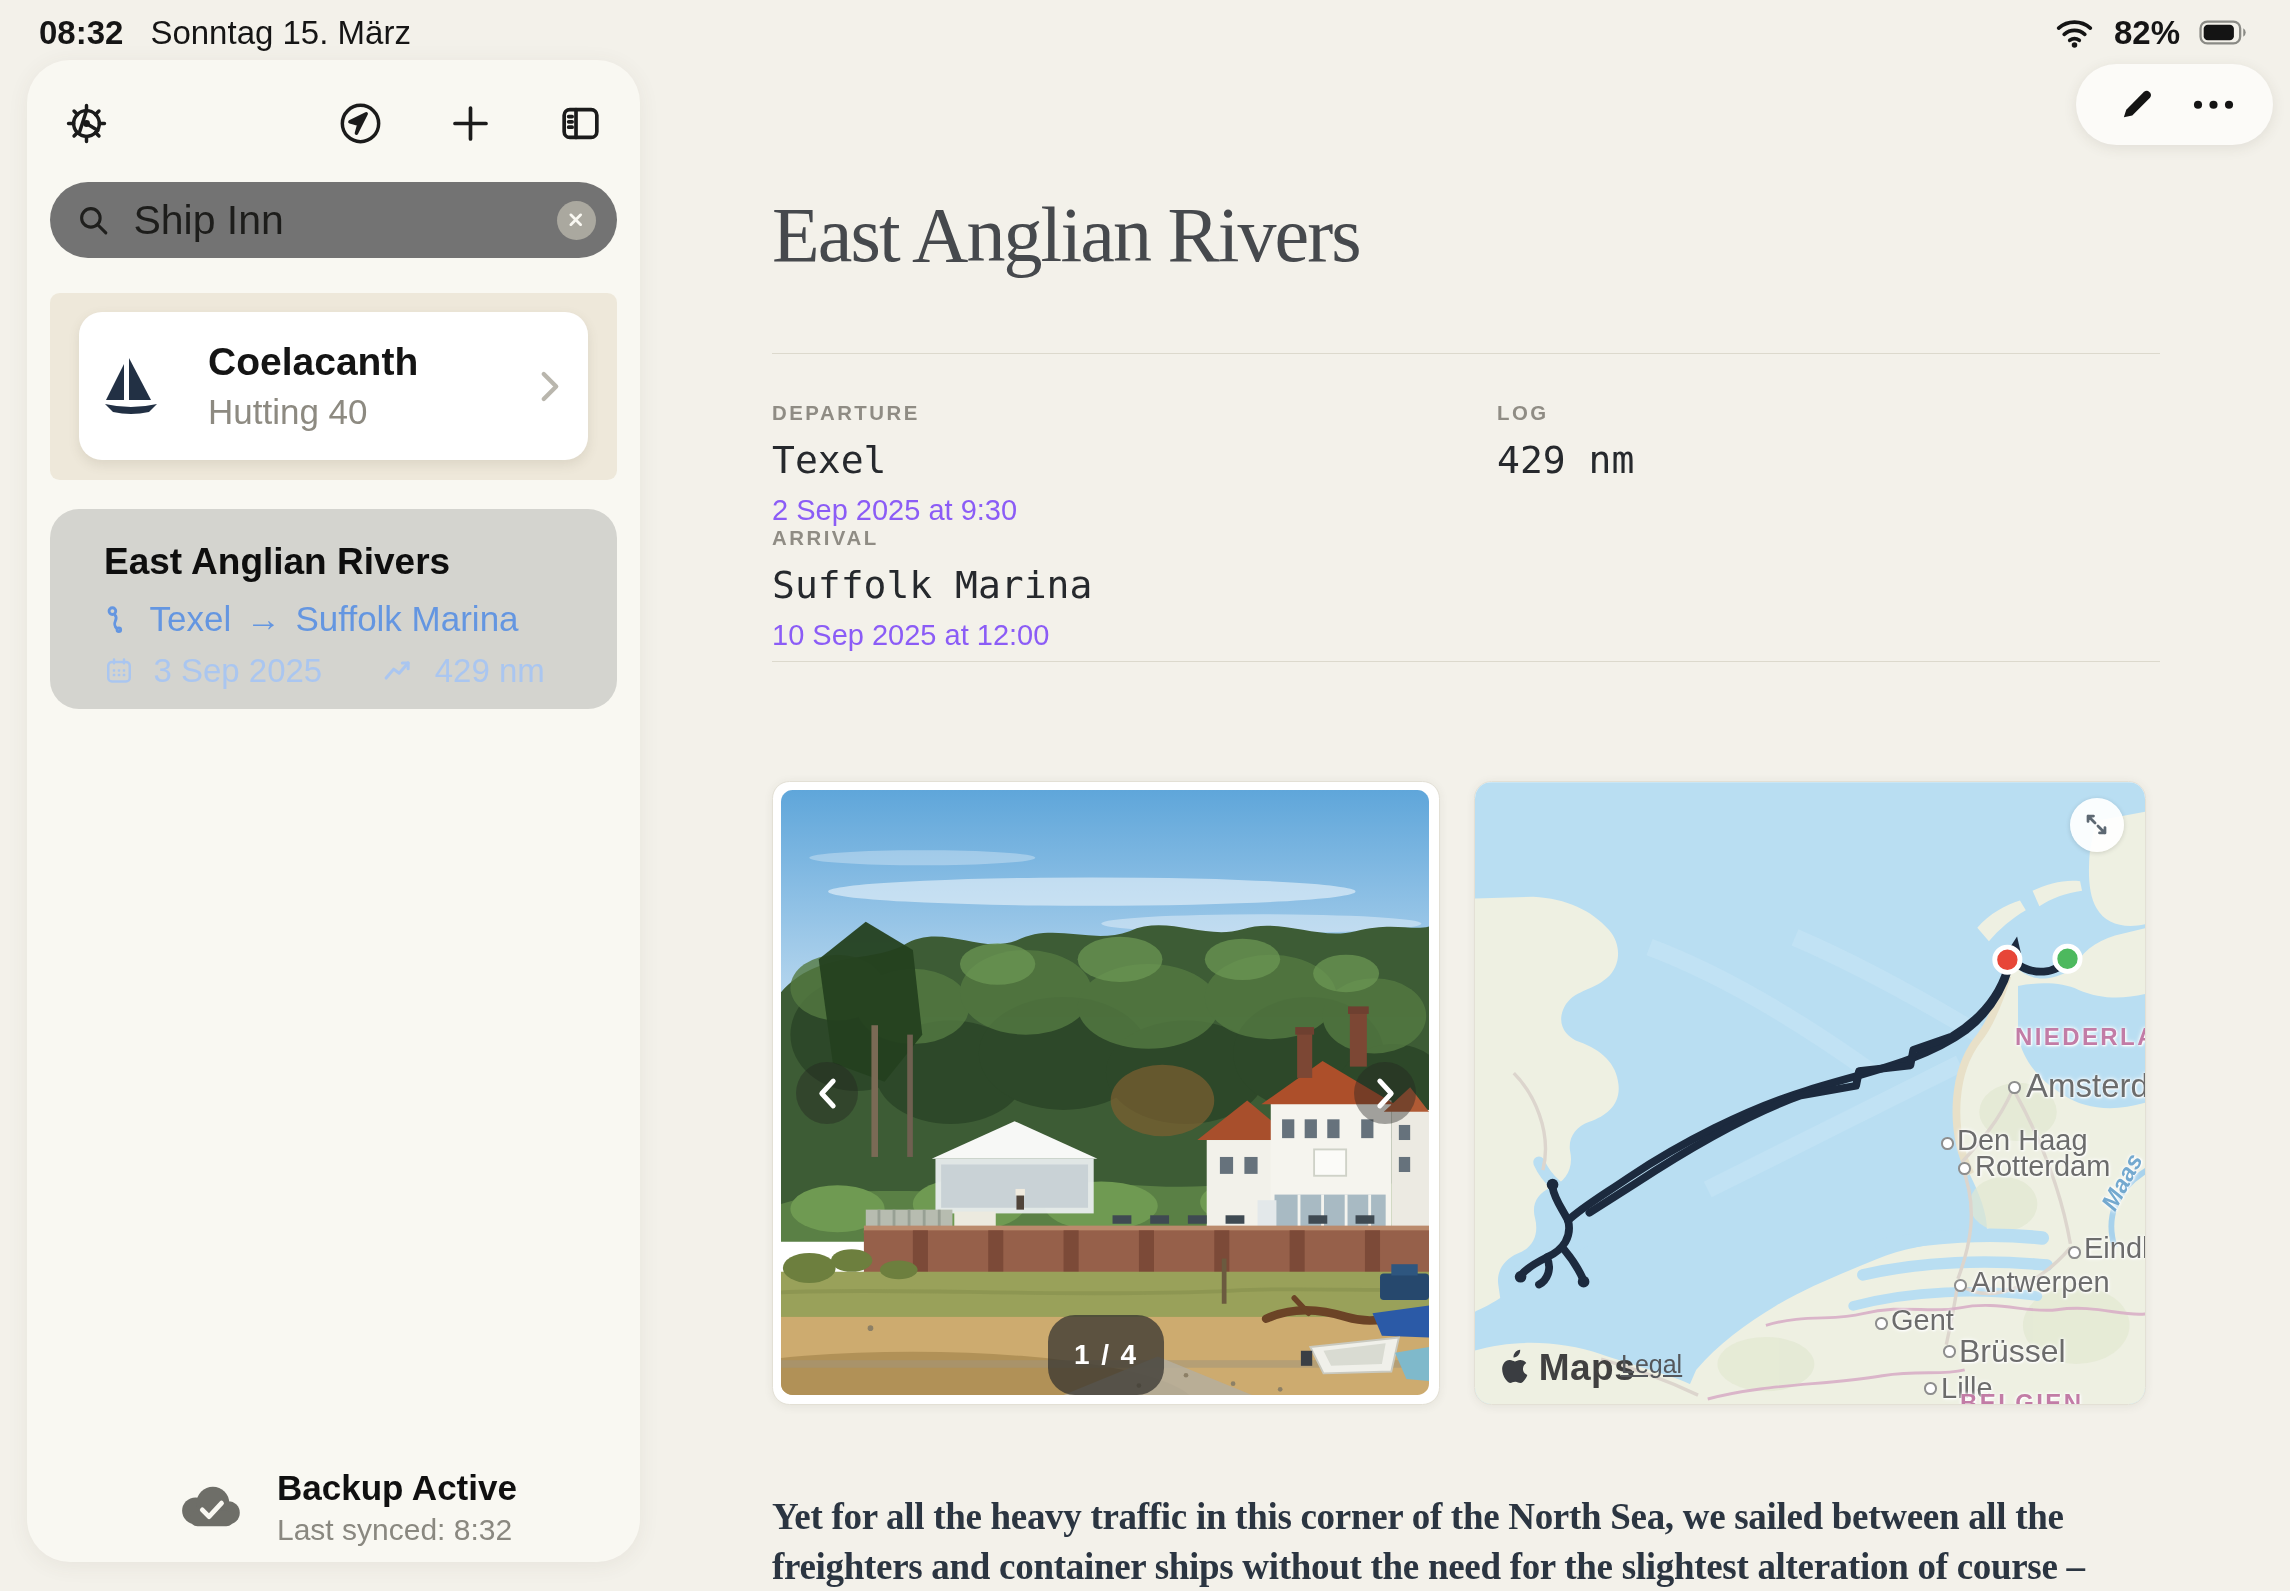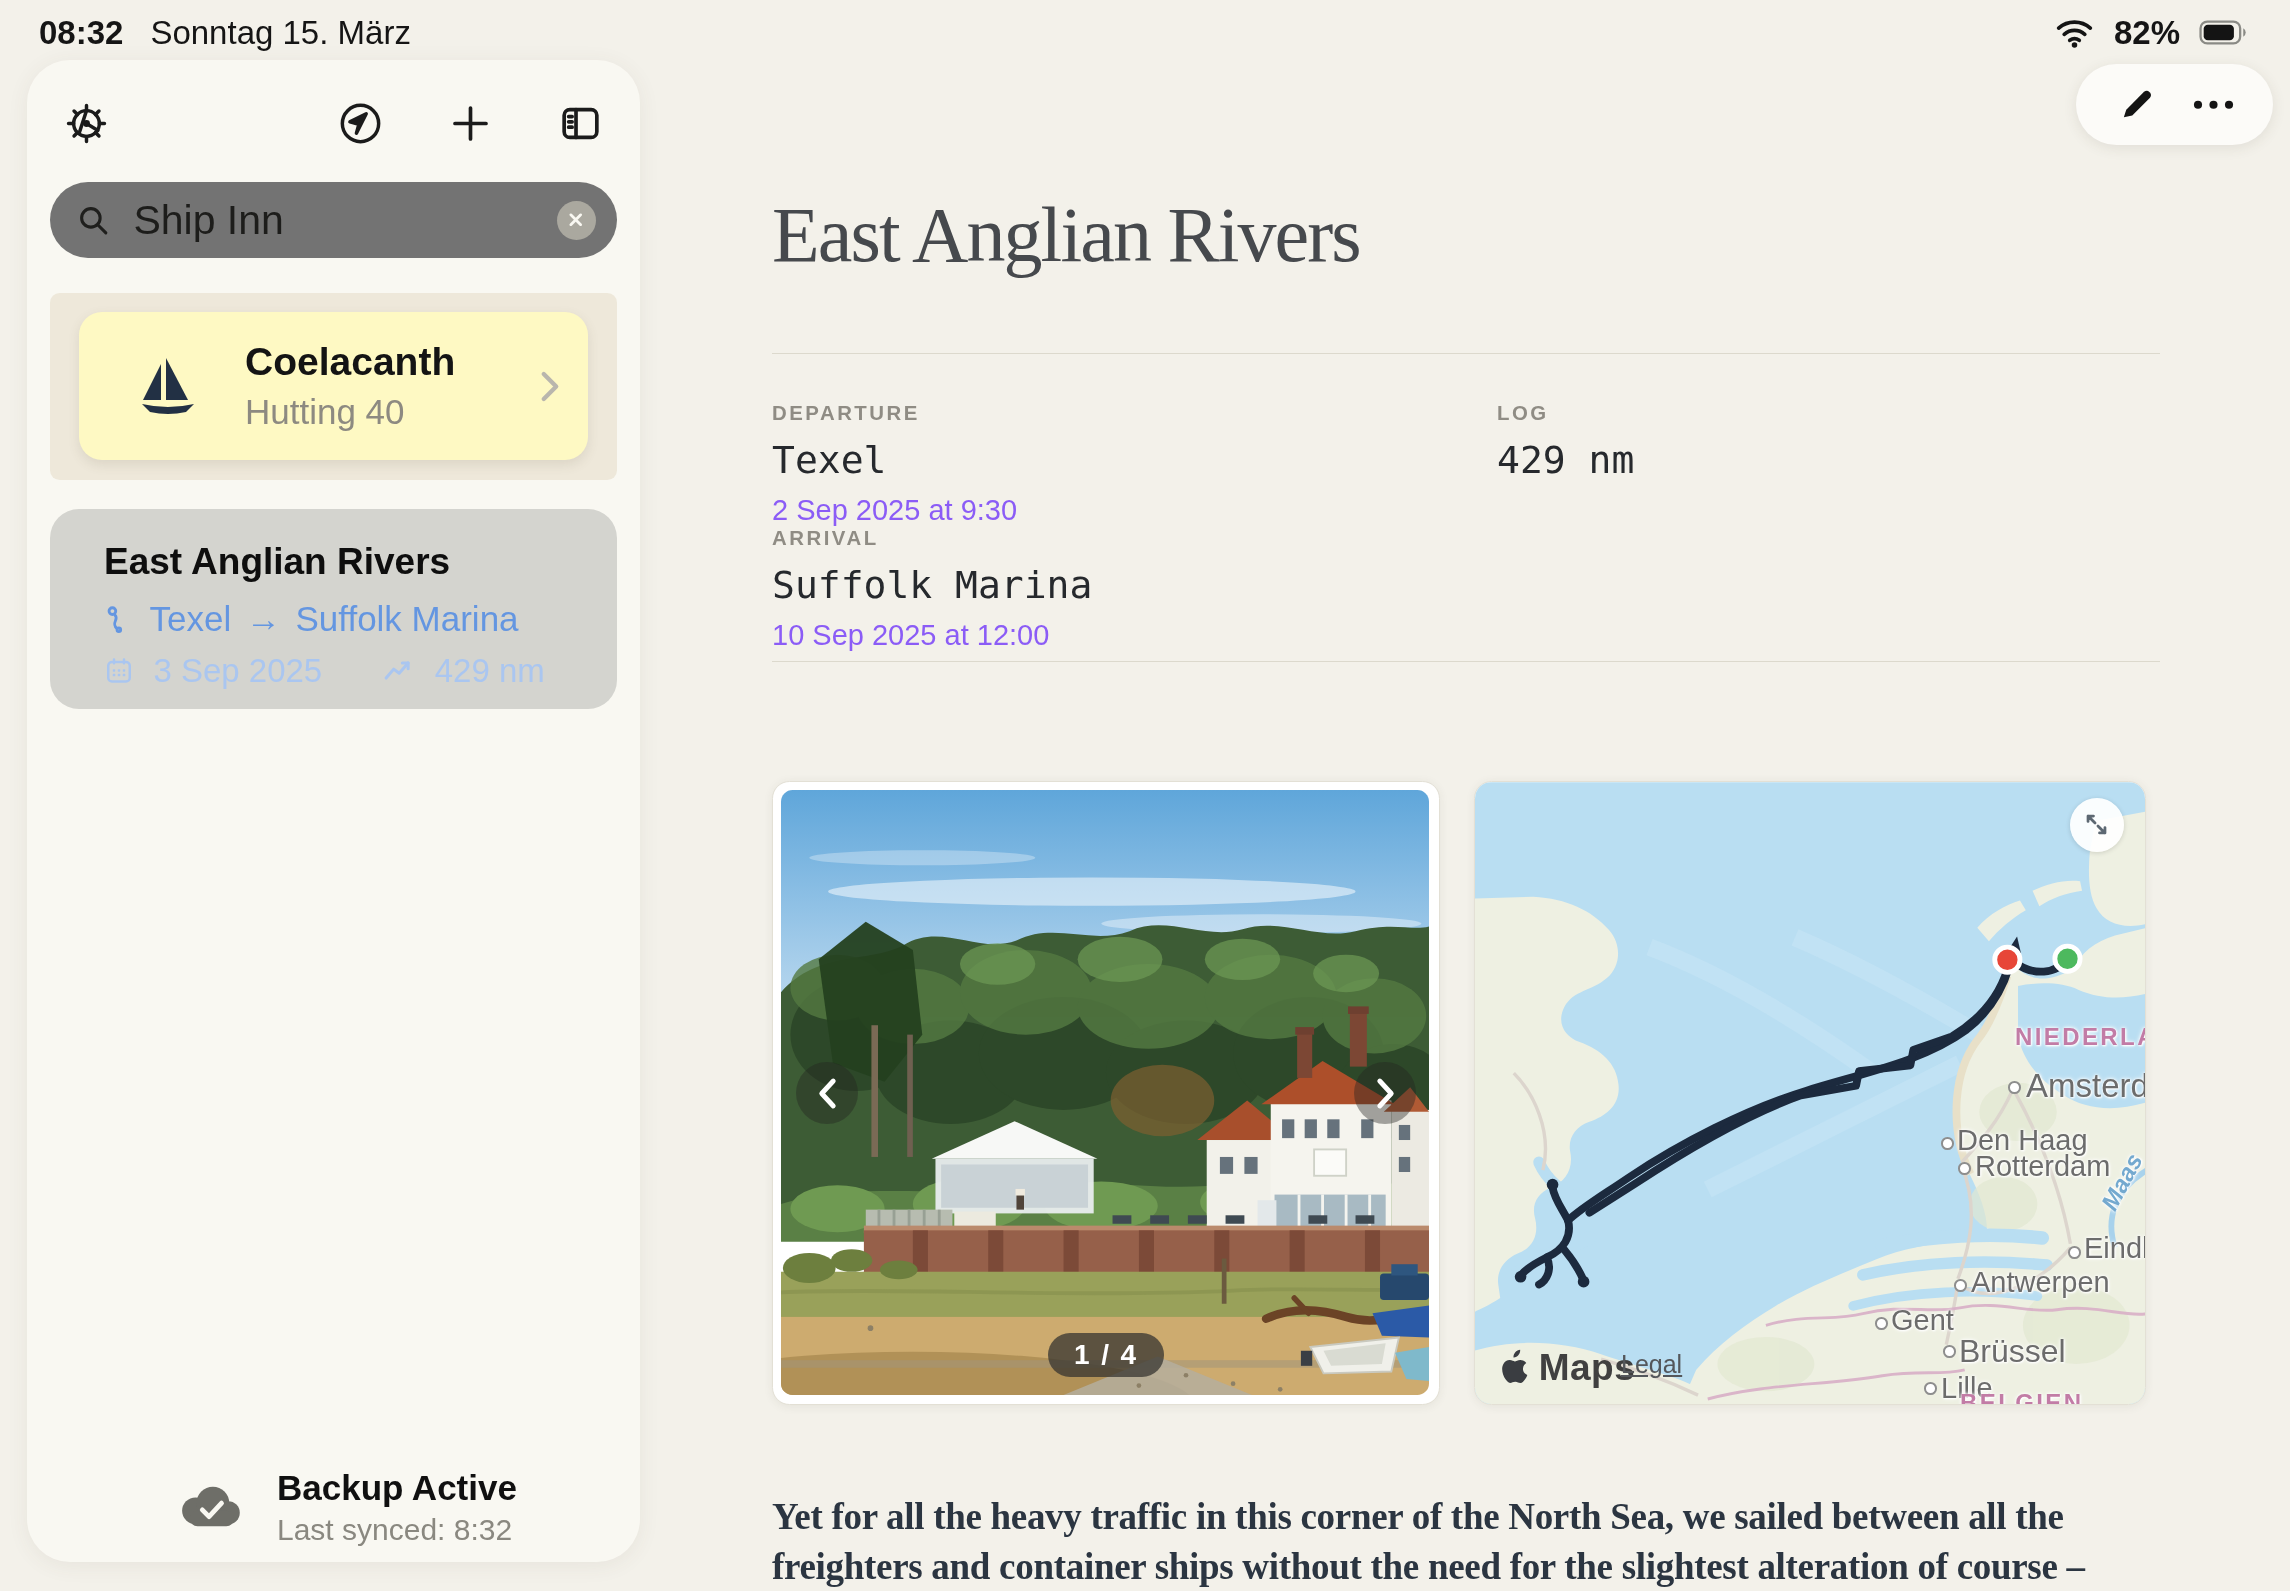--- a/index.html
+++ b/index.html
@@ -24,21 +24,21 @@
   .toolbar{display:flex;align-items:center;height:52px;padding:0 11.6px;}
   .toolbar .spacer{flex:1}
   .right-group{display:flex;gap:60px;align-items:center}
   .icon-btn{width:50px;height:50px;display:flex;align-items:center;justify-content:center;cursor:pointer}
 
   .search{margin-top:33px;height:76px;background:#737373;border-radius:38px;display:flex;align-items:center;padding:0 21.3px 0 25px;gap:19.4px;box-sizing:border-box}
   .search input{flex:1;border:none;background:transparent;outline:none;font-size:41px;color:#1d1d1b;font-family:inherit;min-width:0}
   .clear-btn{width:39px;height:39px;border-radius:50%;background:#aaa89f;display:flex;align-items:center;justify-content:center;flex:none;cursor:pointer}
 
   .boat-wrap{margin-top:35px;background:#eee8da;border-radius:9.7px;padding:19.4px 29px;}
-  .boat-card{background:#fef9c3;height:148px;border-radius:23px;box-shadow:0 4.9px 11.6px rgba(90,80,55,.12);display:flex;align-items:center;padding:0 27px 0 57px;box-sizing:border-box}
+  .boat-card{background:#ffffff;height:148px;border-radius:23px;box-shadow:0 4.9px 11.6px rgba(90,80,55,.12);display:flex;align-items:center;padding:0 27px 0 20px;box-sizing:border-box}
   .boat-names{margin-left:45px;flex:1}
   .boat-name{font-size:39px;font-weight:700;color:#141414;line-height:1.1}
   .boat-model{font-size:35px;color:#8d8a81;margin-top:8.7px}
 
   .trip-card{margin-top:29px;background:#d4d4cf;border-radius:29px;height:200px;box-sizing:border-box;padding:32px 39px 0 54px;cursor:pointer}
   .trip-title{font-size:37px;font-weight:700;color:#0e0e0e}
   .trip-route{margin-top:16.5px;display:flex;align-items:center;gap:14.6px;font-size:35px;font-weight:500;color:#6496e1}
   .trip-meta{margin-top:12.6px;display:flex;align-items:center;gap:19.4px;font-size:33px;color:#aac6f0}
   .meta-sp{width:21.3px}
 
@@ -64,21 +64,21 @@
   .fblock + .fblock{}
 
   .media{position:absolute;top:781px;left:0;display:flex;gap:34px}
   .card{background:#fff;border:1.9px solid #e3e0d5;border-radius:17.5px;position:relative;overflow:hidden;box-shadow:0 1.9px 9.7px rgba(60,55,40,.07);box-sizing:border-box}
   .photo-card{width:668px;height:624px;padding:7.8px}
   .photo-card > svg{border-radius:11.6px}
   .map-card{width:672px;height:624px}
 
   .carousel-btn{position:absolute;top:50%;margin-top:-31px;width:62px;height:62px;border-radius:50%;background:rgba(35,35,33,.40);display:flex;align-items:center;justify-content:center;cursor:pointer}
   .carousel-btn.prev{left:23px}.carousel-btn.next{right:23px}
-  .counter{position:absolute;bottom:27px;left:50%;transform:translateX(-50%);background:rgba(52,51,47,.74);color:#fff;font-size:28px;font-weight:600;letter-spacing:1.9px;padding:6px 26px;border-radius:27px;white-space:nowrap}
+  .counter{position:absolute;bottom:9px;left:50%;transform:translateX(-50%);background:rgba(52,51,47,.74);color:#fff;font-size:28px;font-weight:600;letter-spacing:1.9px;padding:24px 26px;border-radius:27px;white-space:nowrap}
 
   .map-label{position:absolute;font-size:29px;font-weight:500;color:#6c6c6c;text-shadow:0 0 2.9px #fff,0 0 5.8px #fff,1px 1px 1.9px #fff;white-space:nowrap}
   .map-dot{position:absolute;width:12.6px;height:12.6px;border-radius:50%;background:#fff;border:2.9px solid #8e8e8e;box-sizing:border-box}
   .region-label{font-size:24px;font-weight:700;letter-spacing:2.4px;color:#c27ca6}
   .water-label{font-size:24px;font-style:italic;font-weight:600;color:#74a9cf}
   .expand-btn{position:absolute;top:15.5px;right:21.3px;width:54px;height:54px;border-radius:50%;background:rgba(255,255,255,.93);box-shadow:0 1px 4.9px rgba(0,0,0,.14);display:flex;align-items:center;justify-content:center;cursor:pointer}
   .maps-attrib{position:absolute;left:23px;bottom:15.5px;display:flex;align-items:center;gap:9.7px}
   .maps-word{font-size:37px;font-weight:700;color:#404040;letter-spacing:0.5px}
   .legal-link{position:absolute;left:146px;bottom:25px;font-size:25px;color:#54575b;text-decoration:underline;cursor:pointer}
 

